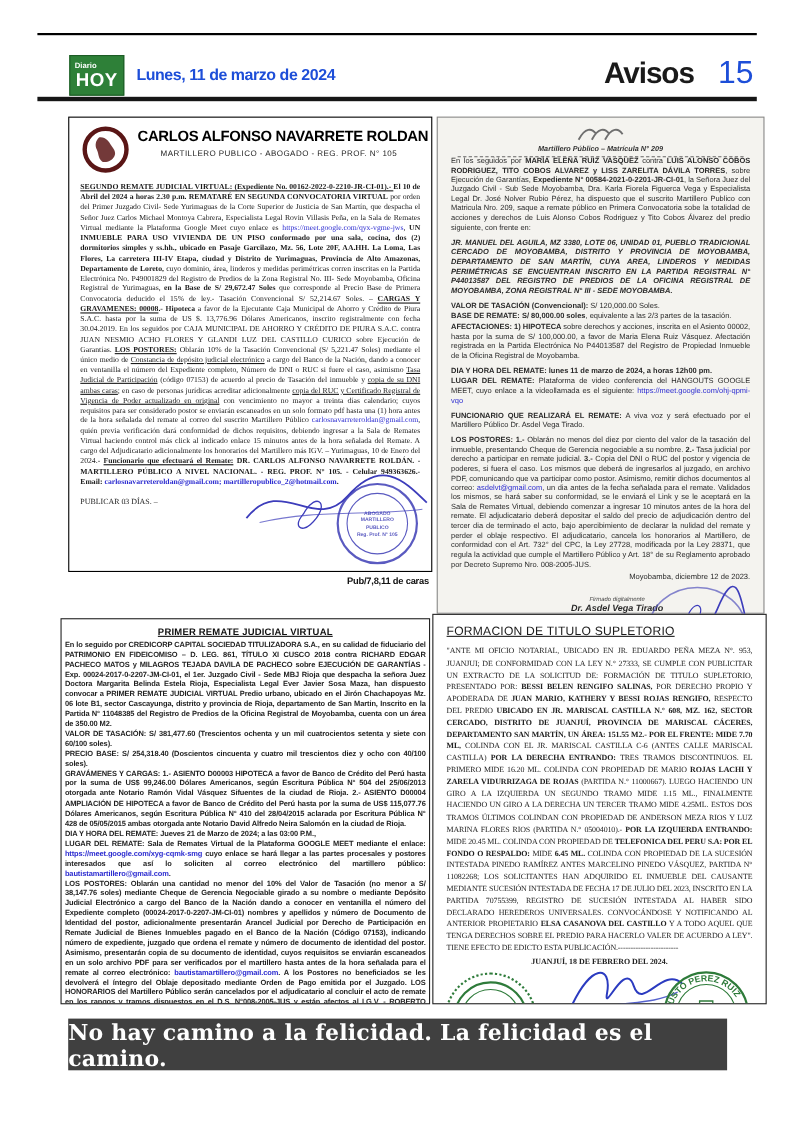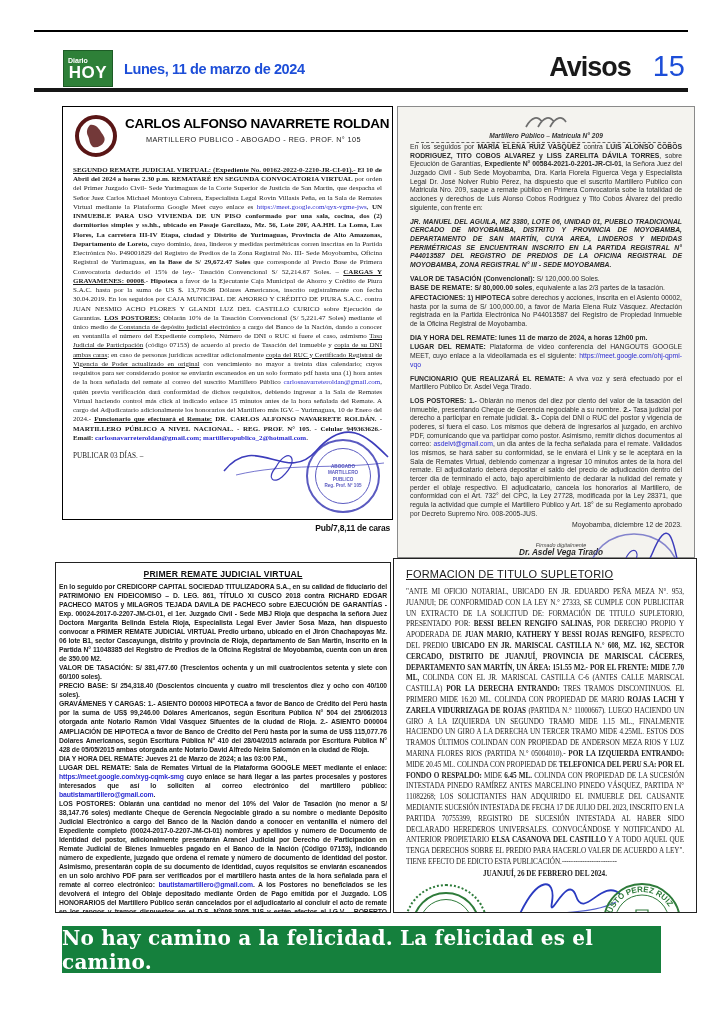--- a/index.html
+++ b/index.html
@@ -81,21 +81,21 @@
   .n4-date{font-family:"Liberation Serif",serif;font-size:7.2px;text-align:center;margin-top:2px;font-weight:700;color:#222;}
   .n4-stamps{position:relative;height:92px;margin-top:4px;}
   .greenseal{position:absolute;left:-2px;top:2px;width:84px;height:84px;border-radius:50%;
              border:2px dotted #2E7B3A;display:flex;align-items:center;justify-content:center;}
   .greenseal .r2{width:68px;height:68px;border-radius:50%;border:2px solid #2E7B3A;display:flex;align-items:center;justify-content:center;}
   .greenseal .r3{width:54px;height:54px;border-radius:50%;border:1px solid #2E7B3A;display:flex;align-items:center;justify-content:center;}
   .n4-sig{position:absolute;left:92px;top:-14px;}
   .n4-round{position:absolute;right:2px;top:0px;}
 
   
-  .banner{position:absolute;left:62px;top:926px;width:599px;height:47px;background:#15803d;
+  .banner{position:absolute;left:62px;top:926px;width:599px;height:47px;background:#404040;
           display:flex;align-items:center;justify-content:center;}
   .banner span{font-family:"DejaVu Serif",serif;font-weight:700;font-size:20px;color:#fff;letter-spacing:.2px;}
 </style>
 </head>
 <body>
 
 <div class="page">
 
   <div class="top-rule"></div>
   <div class="brand">
@@ -190,21 +190,21 @@
     <p><span class="seg">PRECIO BASE: S/ 254,318.40 (Doscientos cincuenta y cuatro mil trescientos diez y ocho con 40/100 soles).</span></p>
     <p><span class="seg">GRAVÁMENES Y CARGAS: 1.- ASIENTO D00003 HIPOTECA a favor de Banco de Crédito del Perú hasta por la suma de US$ 99,246.00 Dólares Americanos, según Escritura Pública N° 504 del 25/06/2013 otorgada ante Notario Ramón Vidal Vásquez Sifuentes de la ciudad de Rioja. 2.- ASIENTO D00004 AMPLIACIÓN DE HIPOTECA a favor de Banco de Crédito del Perú hasta por la suma de US$ 115,077.76 Dólares Americanos, según Escritura Pública N° 410 del 28/04/2015 aclarada por Escritura Pública N° 428 de 05/05/2015 ambas otorgada ante Notario David Alfredo Neira Salomón en la ciudad de Rioja.</span></p>
     <p><span class="seg">DIA Y HORA DEL REMATE: Jueves 21 de Marzo de 2024; a las 03:00 P.M.,</span></p>
     <p><span class="seg">LUGAR DEL REMATE: Sala de Remates Virtual de la Plataforma GOOGLE MEET mediante el enlace: </span><span class="seg link">https://meet.google.com/xyg-cqmk-smg</span><span class="seg"> cuyo enlace se hará llegar a las partes procesales y postores interesados que así lo soliciten al correo electrónico del martillero público: </span><span class="seg link">bautistamartillero@gmail.com</span><span class="seg">.</span></p>
     <p><span class="seg">LOS POSTORES: Oblarán una cantidad no menor del 10% del Valor de Tasación  (no menor a S/ 38,147.76 soles) mediante Cheque de Gerencia Negociable girado a su nombre o mediante Depósito Judicial Electrónico a cargo del Banco de la Nación dando a conocer en ventanilla el número del Expediente completo (00024-2017-0-2207-JM-CI-01) nombres y apellidos y número de Documento de Identidad del postor, adicionalmente presentarán Arancel Judicial por Derecho de Participación en Remate Judicial de Bienes Inmuebles pagado en el Banco de la Nación (Código 07153), indicando número de expediente, juzgado que ordena el remate y número de documento de identidad del postor. Asimismo, presentarán copia de su documento de identidad, cuyos requisitos se enviarán escaneados en un solo archivo PDF para ser verificados por el martillero hasta antes de la hora señalada para el remate al correo electrónico: </span><span class="seg link">bautistamartillero@gmail.com</span><span class="seg">. A los Postores no beneficiados se les devolverá el íntegro del Oblaje depositado mediante Orden de Pago emitida por el Juzgado. LOS HONORARIOS del Martillero Público serán cancelados por el adjudicatario al concluir el acto de remate en los rangos y tramos dispuestos en el D.S. N°008-2005-JUS y están afectos al I.G.V. - ROBERTO CARLOS BAUTISTA LIZARBE - Martillero Público con Registro N°326 - Informes: 945 683 848.</span></p>
   </article>
 
   <article class="box n4">
     <div class="n4-title">FORMACION DE TITULO SUPLETORIO</div>
     <div class="n4-body"><span class="seg">"ANTE MI OFICIO NOTARIAL, UBICADO EN JR. EDUARDO PEÑA MEZA N°. 953, JUANJUI; DE CONFORMIDAD CON LA LEY N.° 27333, SE CUMPLE CON PUBLICITAR UN EXTRACTO DE LA SOLICITUD DE: FORMACIÓN DE TITULO SUPLETORIO, PRESENTADO POR: </span><span class="seg b">BESSI BELEN RENGIFO SALINAS,</span><span class="seg"> POR DERECHO PROPIO Y APODERADA DE </span><span class="seg b">JUAN MARIO, KATHERY Y BESSI ROJAS RENGIFO,</span><span class="seg"> RESPECTO DEL PREDIO </span><span class="seg b">UBICADO EN JR. MARISCAL CASTILLA N.° 608, MZ. 162, SECTOR CERCADO, DISTRITO DE JUANJUÍ, PROVINCIA DE MARISCAL CÁCERES, DEPARTAMENTO SAN MARTÍN, UN ÁREA: 151.55 M2.- POR EL FRENTE: MIDE 7.70 ML,</span><span class="seg"> COLINDA CON EL JR. MARISCAL CASTILLA C-6 (ANTES CALLE MARISCAL CASTILLA)  </span><span class="seg b">POR LA DERECHA ENTRANDO:</span><span class="seg"> TRES TRAMOS DISCONTINUOS. EL PRIMERO MIDE 16.20 ML. COLINDA CON PROPIEDAD DE MARIO </span><span class="seg b">ROJAS LACHI Y ZARELA VIDURRIZAGA DE ROJAS</span><span class="seg"> (PARTIDA N.° 11000667). LUEGO HACIENDO UN GIRO A LA IZQUIERDA UN SEGUNDO TRAMO MIDE 1.15 ML., FINALMENTE HACIENDO UN GIRO A LA DERECHA UN TERCER TRAMO MIDE 4.25ML. ESTOS DOS TRAMOS ÚLTIMOS COLINDAN CON PROPIEDAD DE ANDERSON MEZA RIOS Y LUZ MARINA FLORES RIOS (PARTIDA N.° 05004010).- </span><span class="seg b">POR LA IZQUIERDA ENTRANDO:</span><span class="seg"> MIDE 20.45 ML. COLINDA CON PROPIEDAD DE </span><span class="seg b">TELEFONICA DEL PERU S.A: </span><span class="seg b">POR EL FONDO O RESPALDO:</span><span class="seg"> MIDE </span><span class="seg b">6.45 ML.</span><span class="seg"> COLINDA CON PROPIEDAD DE LA SUCESIÓN INTESTADA PINEDO RAMÍREZ ANTES MARCELINO PINEDO VÁSQUEZ, PARTIDA N° 11082268; LOS SOLICITANTES HAN ADQUIRIDO EL INMUEBLE DEL CAUSANTE MEDIANTE SUCESIÓN INTESTADA DE FECHA 17 DE JULIO DEL 2023,  INSCRITO EN LA PARTIDA 70755399, REGISTRO DE SUCESIÓN INTESTADA AL HABER SIDO DECLARADO HEREDEROS UNIVERSALES.  CONVOCÁNDOSE Y NOTIFICANDO AL ANTERIOR PROPIETARIO </span><span class="seg b">ELSA CASANOVA DEL CASTILLO</span><span class="seg"> Y A TODO AQUEL QUE TENGA DERECHOS SOBRE EL PREDIO PARA HACERLO VALER DE ACUERDO A LEY". TIENE EFECTO DE EDICTO ESTA PUBLICACIÓN.------------------------</span></div>
-    <div class="n4-date">JUANJUÍ,  26 DE FEBRERO DEL 2024.</div>
+    <div class="n4-date">JUANJUÍ,  18 DE FEBRERO DEL 2024.</div>
     <div class="n4-stamps">
       <div class="greenseal">
         <div class="r2">
             <div class="r3"></div>
           </div>
       </div>
       <svg class="n4-sig" width="130" height="62" viewBox="0 0 130 62">
         <path d="M20 50 C40 6 58 10 54 34 C50 56 70 4 78 28 S 104 10 122 26" stroke="#2b3bc0" stroke-width="1.8" fill="none"></path>
         <path d="M30 54 C60 40 90 48 118 34" stroke="#2b3bc0" stroke-width="1.2" fill="none" opacity=".8"></path>
       </svg>

